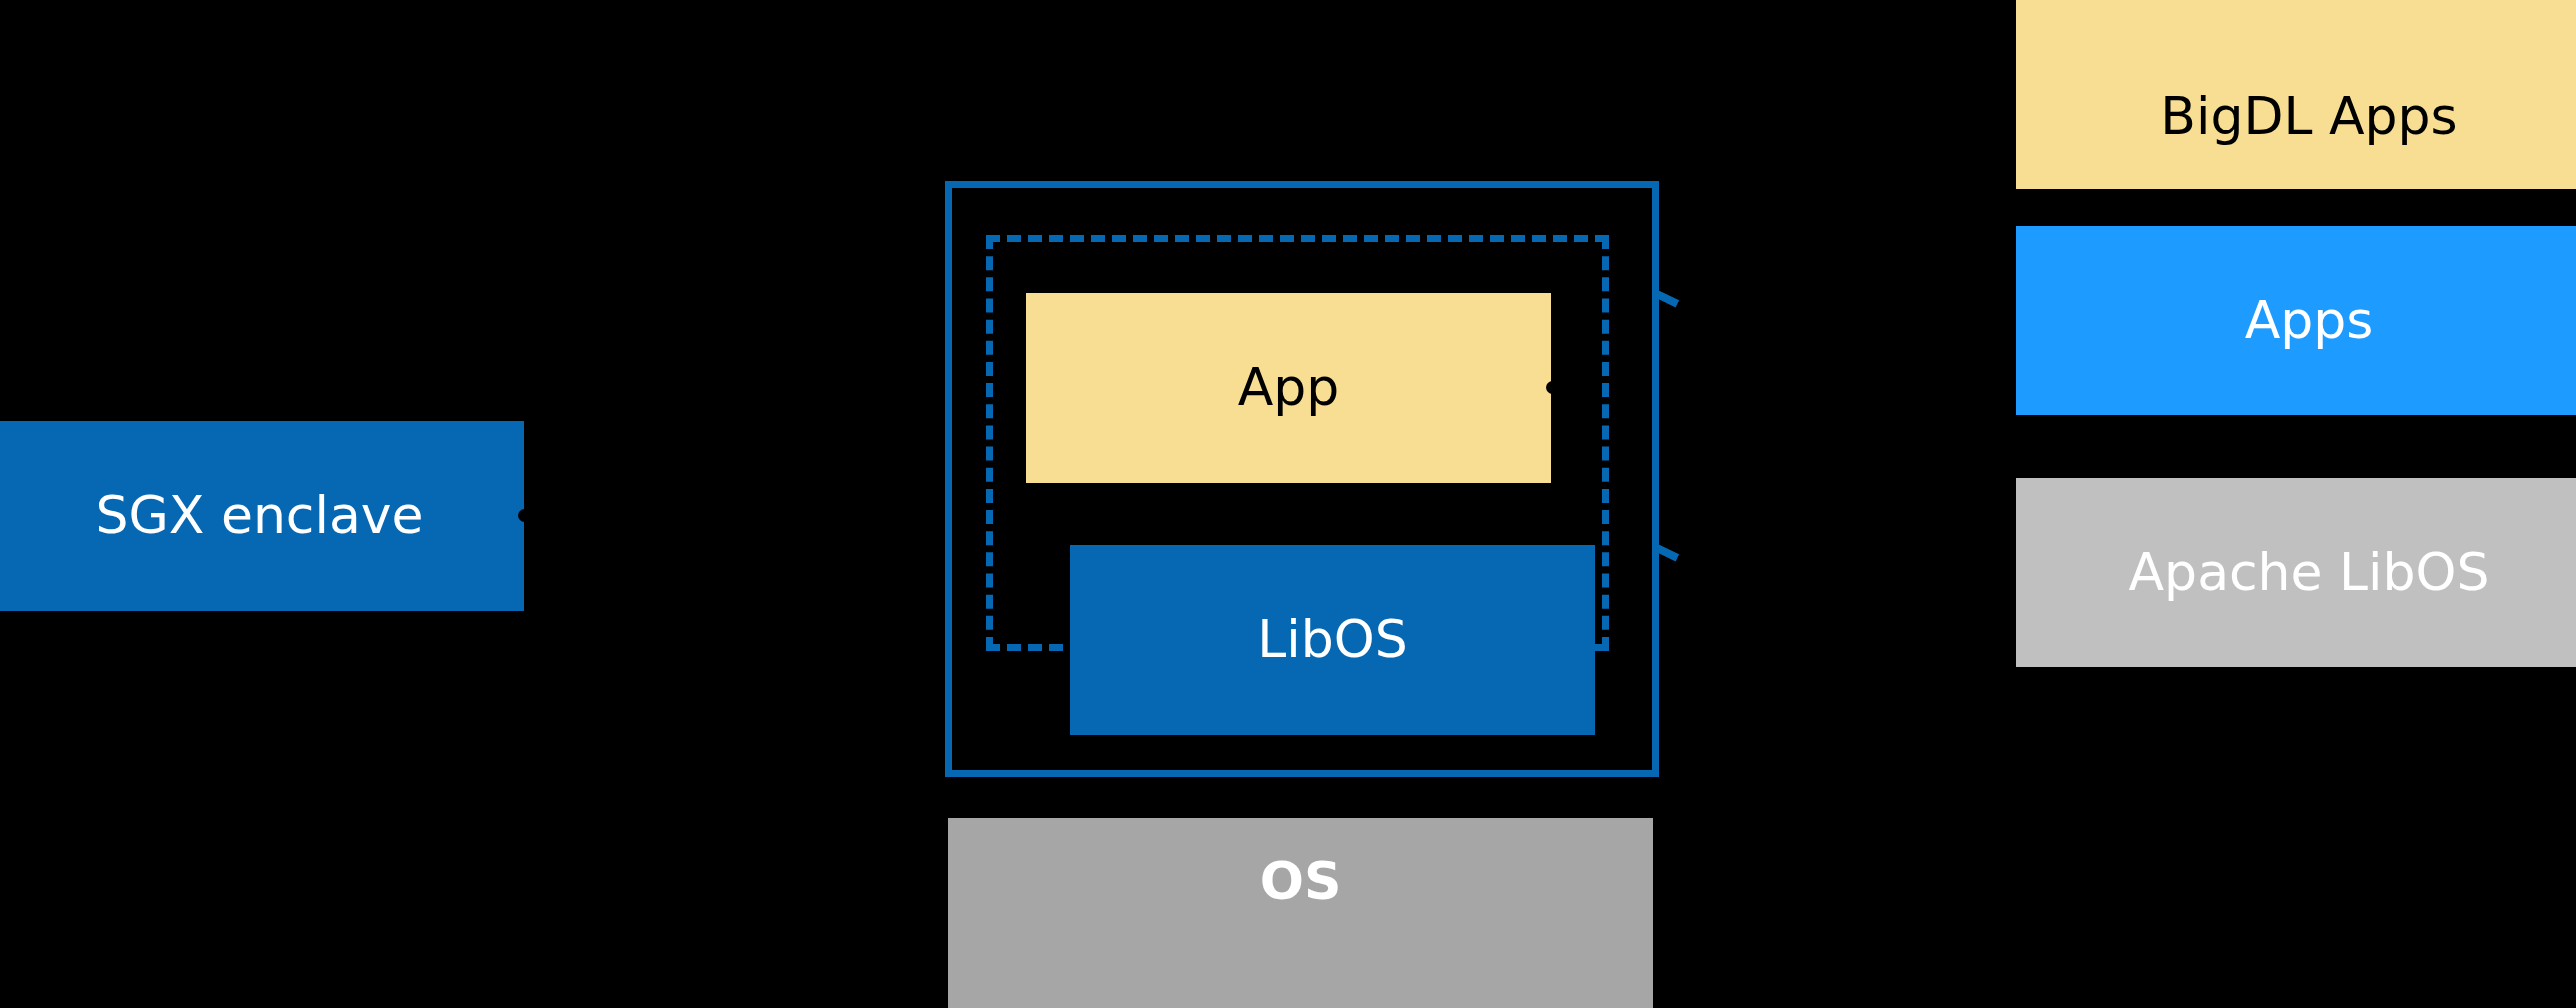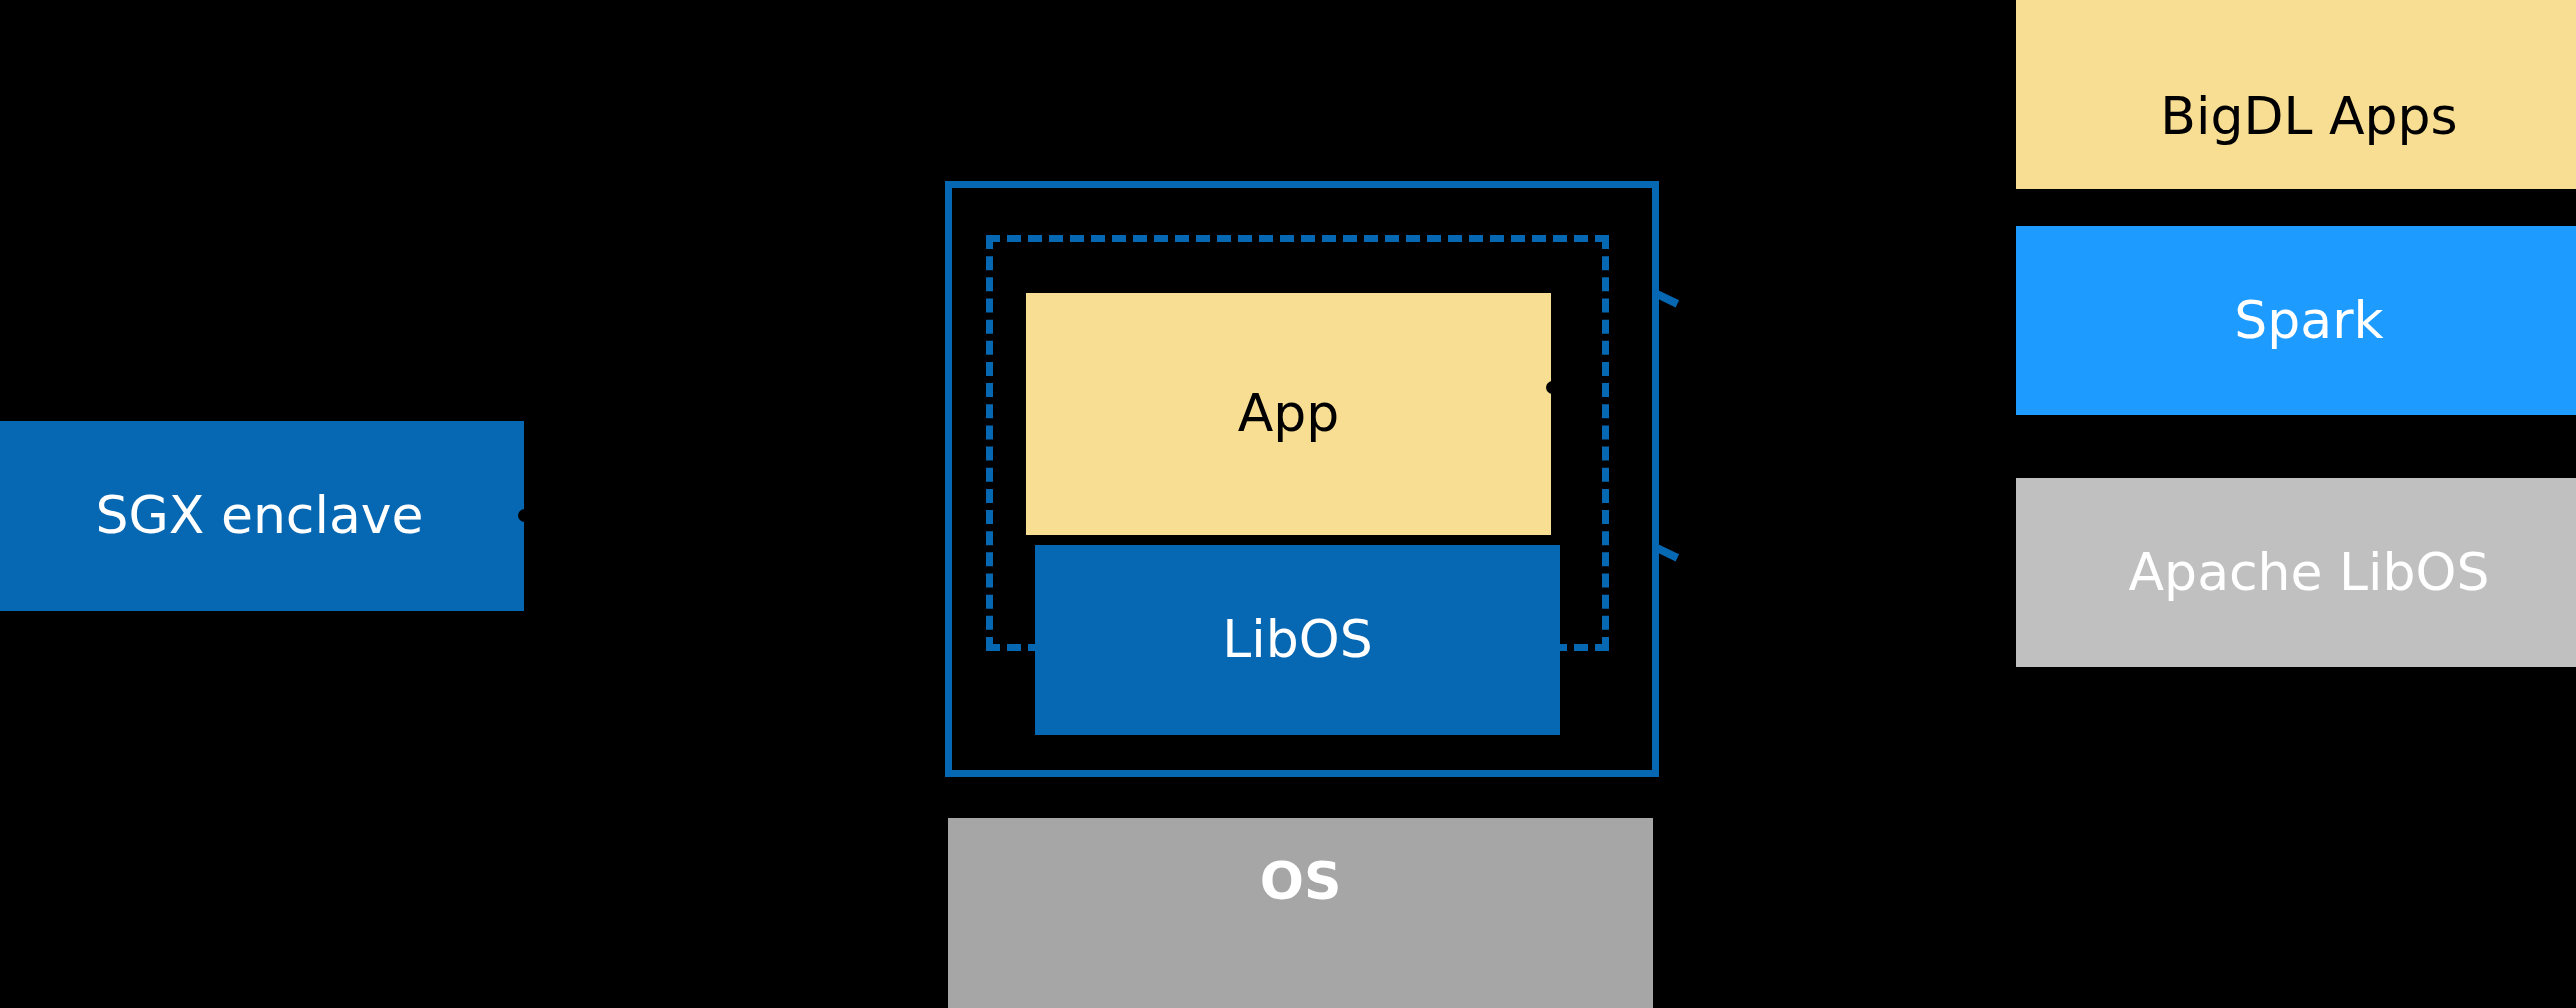--- a/index.html
+++ b/index.html
@@ -66,28 +66,28 @@
     height: 416px;
     border: 7.5px dashed #0668B3;
     box-sizing: border-box;
     background: transparent;
   }
   
   #app-box {
     left: 1026px;
     top: 293px;
     width: 525px;
-    height: 242px;
+    height: 190px;
     background: #F8DE93;
     color: #000000;
     font-size: 52px;
   }
   
   #libos-box {
-    left: 1035px;
+    left: 1070px;
     top: 545px;
     width: 525px;
     height: 190px;
     background: #0668B3;
     color: #ffffff;
     font-size: 52px;
   }
   
   #os-box {
     left: 948px;
@@ -190,21 +190,21 @@
 
   <div class="box" id="os-box">
     <span>OS</span>
   </div>
 
   <div class="box" id="user-apps-box">
     <span>BigDL Apps</span>
   </div>
 
   <div class="box" id="bigdl-box">
-    <span>Spark</span>
+    <span>Apps</span>
   </div>
 
   <div class="box" id="apache-spark-box">
     <span>Apache LibOS</span>
   </div>
 
 </div>
 
 
 </body></html>

